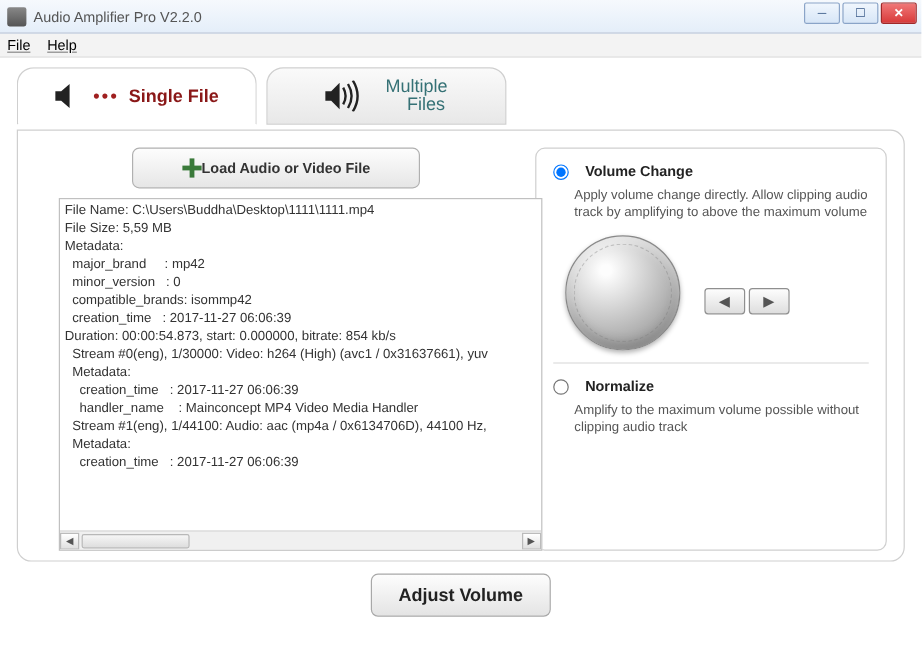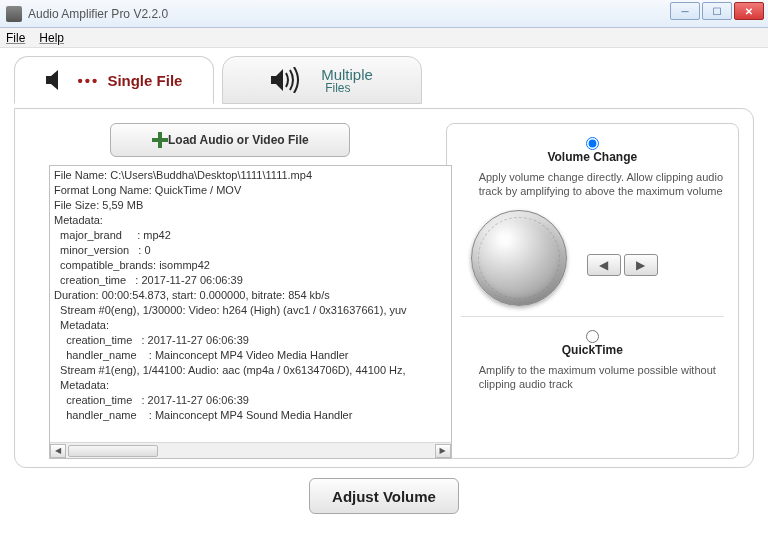--- a/index.html
+++ b/index.html
@@ -81,21 +81,21 @@
     .tab.active {
       background:#fff;
       border-bottom:1px solid #fff;
       z-index:2;
     }
     .tab.inactive {
       background:linear-gradient(#fafafa,#e8e8e8);
       gap:16px;
     }
     .tab .tlabel { color:#357175; font-weight:500; }
-    .tab .tlabel .sub { display:block;font-size:12px;margin-top:-2px;margin-left:4px;}
+    .tab .tlabel .sub { display:block;font-size:15px;margin-top:-2px;margin-left:18px;}
     .main-panels {
       border:1px solid #cfcfcf;
       border-radius: 0 12px 12px 12px;
       padding: 14px 14px 8px 14px;
       min-height: 360px;
       display:flex;
       gap:14px;
       margin-top:-2px;
     }
     .left-panel {
@@ -146,21 +146,21 @@
       width:90px;height:12px;margin:0 2px;
       background:linear-gradient(#f6f6f6,#dedede);
       border:1px solid #b8b8b8;border-radius:2px;
     }
     .right-panel {
       width: 300px;
       border:1px solid #cfcfcf;border-radius:8px;
       padding:12px 14px;
       background:#fff;
     }
-    .opt-row { display:flex;align-items:center;gap:0;margin-bottom:6px;flex-direction:column;}
+    .opt-row { display:flex;align-items:center;gap:14px;margin-bottom:6px;}
     .opt-row input[type=radio]{margin-top:1px;}
     .opt-title { font-weight:bold;font-size:12px;color:#222;}
     .opt-desc { font-size:11px;color:#555;line-height:14px;margin-left:18px;margin-bottom:12px;}
     .dial-area {
       display:flex;align-items:center;gap:20px;
       margin:6px 0 10px 10px;
     }
     .dial {
       width:96px;height:96px;border-radius:50%;
       background:
@@ -249,36 +249,34 @@
 
   <div class="main-panels">
 
     <div class="left-panel">
       <div class="load-btn">
         <span class="plus-icon"></span>
         <span>Load Audio or Video File</span>
       </div>
       <div class="info-box">
         <div class="line">File Name: C:\Users\Buddha\Desktop\1111\1111.mp4</div>
-        <div class="line">Format Long Name: QuickTime / MOV</div>
         <div class="line">File Size: 5,59 MB</div>
         <div class="line">Metadata:</div>
         <div class="line">  major_brand     : mp42</div>
         <div class="line">  minor_version   : 0</div>
         <div class="line">  compatible_brands: isommp42</div>
         <div class="line">  creation_time   : 2017-11-27 06:06:39</div>
         <div class="line">Duration: 00:00:54.873, start: 0.000000, bitrate: 854 kb/s</div>
         <div class="line">  Stream #0(eng), 1/30000: Video: h264 (High) (avc1 / 0x31637661), yuv</div>
         <div class="line">  Metadata:</div>
         <div class="line">    creation_time   : 2017-11-27 06:06:39</div>
         <div class="line">    handler_name    : Mainconcept MP4 Video Media Handler</div>
         <div class="line">  Stream #1(eng), 1/44100: Audio: aac (mp4a / 0x6134706D), 44100 Hz,</div>
         <div class="line">  Metadata:</div>
         <div class="line">    creation_time   : 2017-11-27 06:06:39</div>
-        <div class="line">    handler_name    : Mainconcept MP4 Sound Media Handler</div>
         <div class="hscroll">
           <div class="arrow">◀</div>
           <div class="thumb"></div>
           <div style="flex:1"></div>
           <div class="arrow">▶</div>
         </div>
       </div>
     </div>
 
     <div class="right-panel">
@@ -295,21 +293,21 @@
             <div class="abtn">◀</div>
             <div class="abtn">▶</div>
           </div>
         </div>
       </div>
 
       <hr class="sep">
 
       <div class="opt-row">
         <input type="radio" style="">
-        <span class="opt-title">QuickTime</span>
+        <span class="opt-title">Normalize</span>
       </div>
       <div class="opt-desc">Amplify to the maximum volume possible without clipping audio track</div>
     </div>
 
   </div>
 
   <div class="adjust-row">
     <button class="adjust-btn">Adjust Volume</button>
   </div>
 

